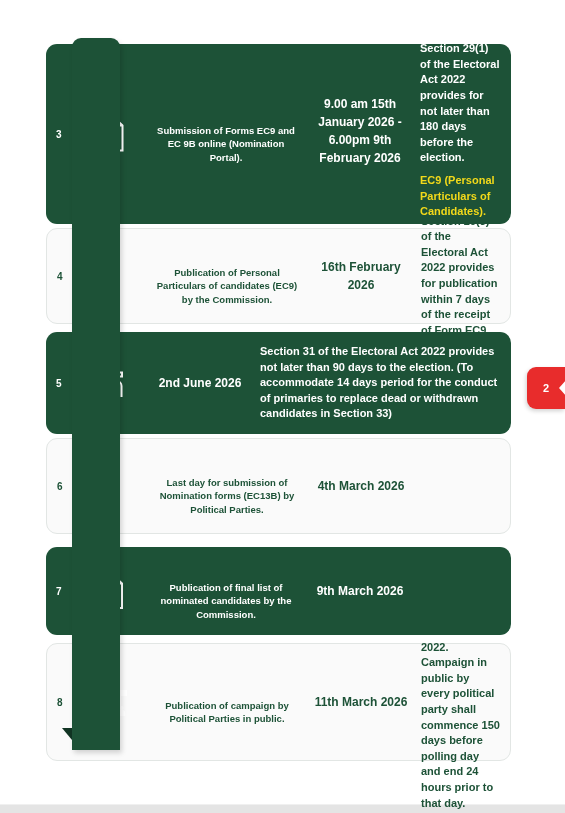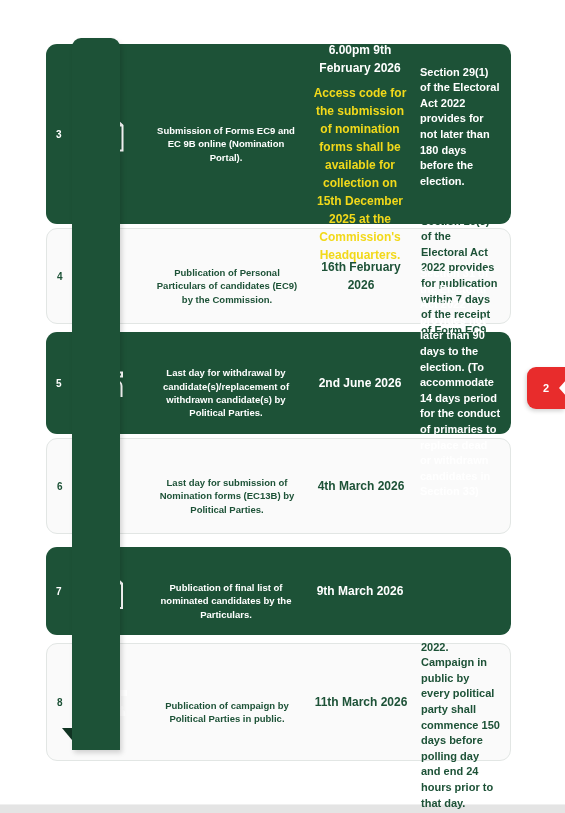--- a/index.html
+++ b/index.html
@@ -221,25 +221,25 @@
           <rect x="15" y="28" width="6" height="2.4" fill="#ffffff"></rect>
         </svg>
       </div>
       <div class="cols">
         <div class="col-activity">Submission of Forms EC9 and EC 9B online (Nomination Portal).</div>
         <div class="col-date">
           <span>9.00 am 15th January 2026</span>
           <span>-</span>
           <span>6.00pm 9th February 2026</span>
           <span class="gap"></span>
-          <span class="hl">Access code for the submission of nomination forms shall be available for collection on 15th December 2025 at the Commission's Headquarters.</span>
         </div>
         <div class="col-remarks">
           <span>Section 29(1) of the Electoral Act 2022 provides for not later than 180 days before the election.</span>
           <span class="gap"></span>
+          <span class="hl">EC9 (Personal Particulars of Candidates).</span>
           <span class="gap"></span>
         </div>
       </div>
     </div>
   </div>
 
   <div class="row white" style="top:228px; height:96px;">
     <div class="row-inner">
       <div class="num">4</div>
       <div class="icon-cell">
@@ -271,21 +271,20 @@
           <rect x="5.5" y="19" width="7" height="1.8" fill="#ffffff"></rect>
           <rect x="5.5" y="23" width="7" height="1.8" fill="#ffffff"></rect>
           <path d="M22.5 3 h4 v3.5 h3.5 v4 h-3.5 v3.5 h-4 v-3.5 H19 v-4 h3.5 Z" fill="none" stroke="#ffffff" stroke-width="2"></path>
           <path d="M19.5 31 V20 a5 5 0 0 1 10 0 V31" fill="none" stroke="#ffffff" stroke-width="2"></path>
           <rect x="21" y="19" width="1.4" height="11" fill="#ffffff"></rect>
           <rect x="23.8" y="19" width="1.4" height="11" fill="#ffffff"></rect>
           <rect x="26.6" y="19" width="1.4" height="11" fill="#ffffff"></rect>
         </svg>
       </div>
       <div class="cols">
-        <div class="col-activity">Last day for withdrawal by candidate(s)/replacement of withdrawn candidate(s) by Political Parties.</div>
         <div class="col-date">2nd June 2026</div>
         <div class="col-remarks">Section 31 of the Electoral Act 2022 provides not later than 90 days to the election. (To accommodate 14 days period for the conduct of primaries to replace dead or withdrawn candidates in Section 33)</div>
       </div>
     </div>
   </div>
 
   <div class="row white" style="top:438px; height:96px;">
     <div class="row-inner">
       <div class="num">6</div>
       <div class="icon-cell">
@@ -320,21 +319,21 @@
           <rect x="7" y="25.5" width="7.5" height="7.5" fill="#ffffff"></rect>
           <circle cx="10.7" cy="27.8" r="1.6" fill="#1d5237"></circle>
           <path d="M8.3 32.2 a2.4 2.4 0 0 1 4.8 0 z" fill="#1d5237"></path>
           <rect x="16.5" y="26" width="8.5" height="2.2" fill="#ffffff"></rect>
           <rect x="16.5" y="30.1" width="5.5" height="2.2" fill="#ffffff"></rect>
           <circle cx="6.5" cy="4.5" r="4" fill="#1d5237" stroke="#ffffff" stroke-width="2"></circle>
           <path d="M4.6 4.6 l1.5 1.5 l2.5 -2.7" fill="none" stroke="#ffffff" stroke-width="1.6"></path>
         </svg>
       </div>
       <div class="cols">
-        <div class="col-activity">Publication of final list of nominated candidates by the Particulars.</div>
+        <div class="col-activity">Publication of final list of nominated candidates by the Commission.</div>
         <div class="col-date">9th March 2026</div>
       </div>
     </div>
   </div>
 
   <div class="row white" style="top:643px; height:118px;">
     <div class="row-inner">
       <div class="num">8</div>
       <div class="icon-cell">
         <svg width="38" height="34" viewBox="0 0 38 34">

